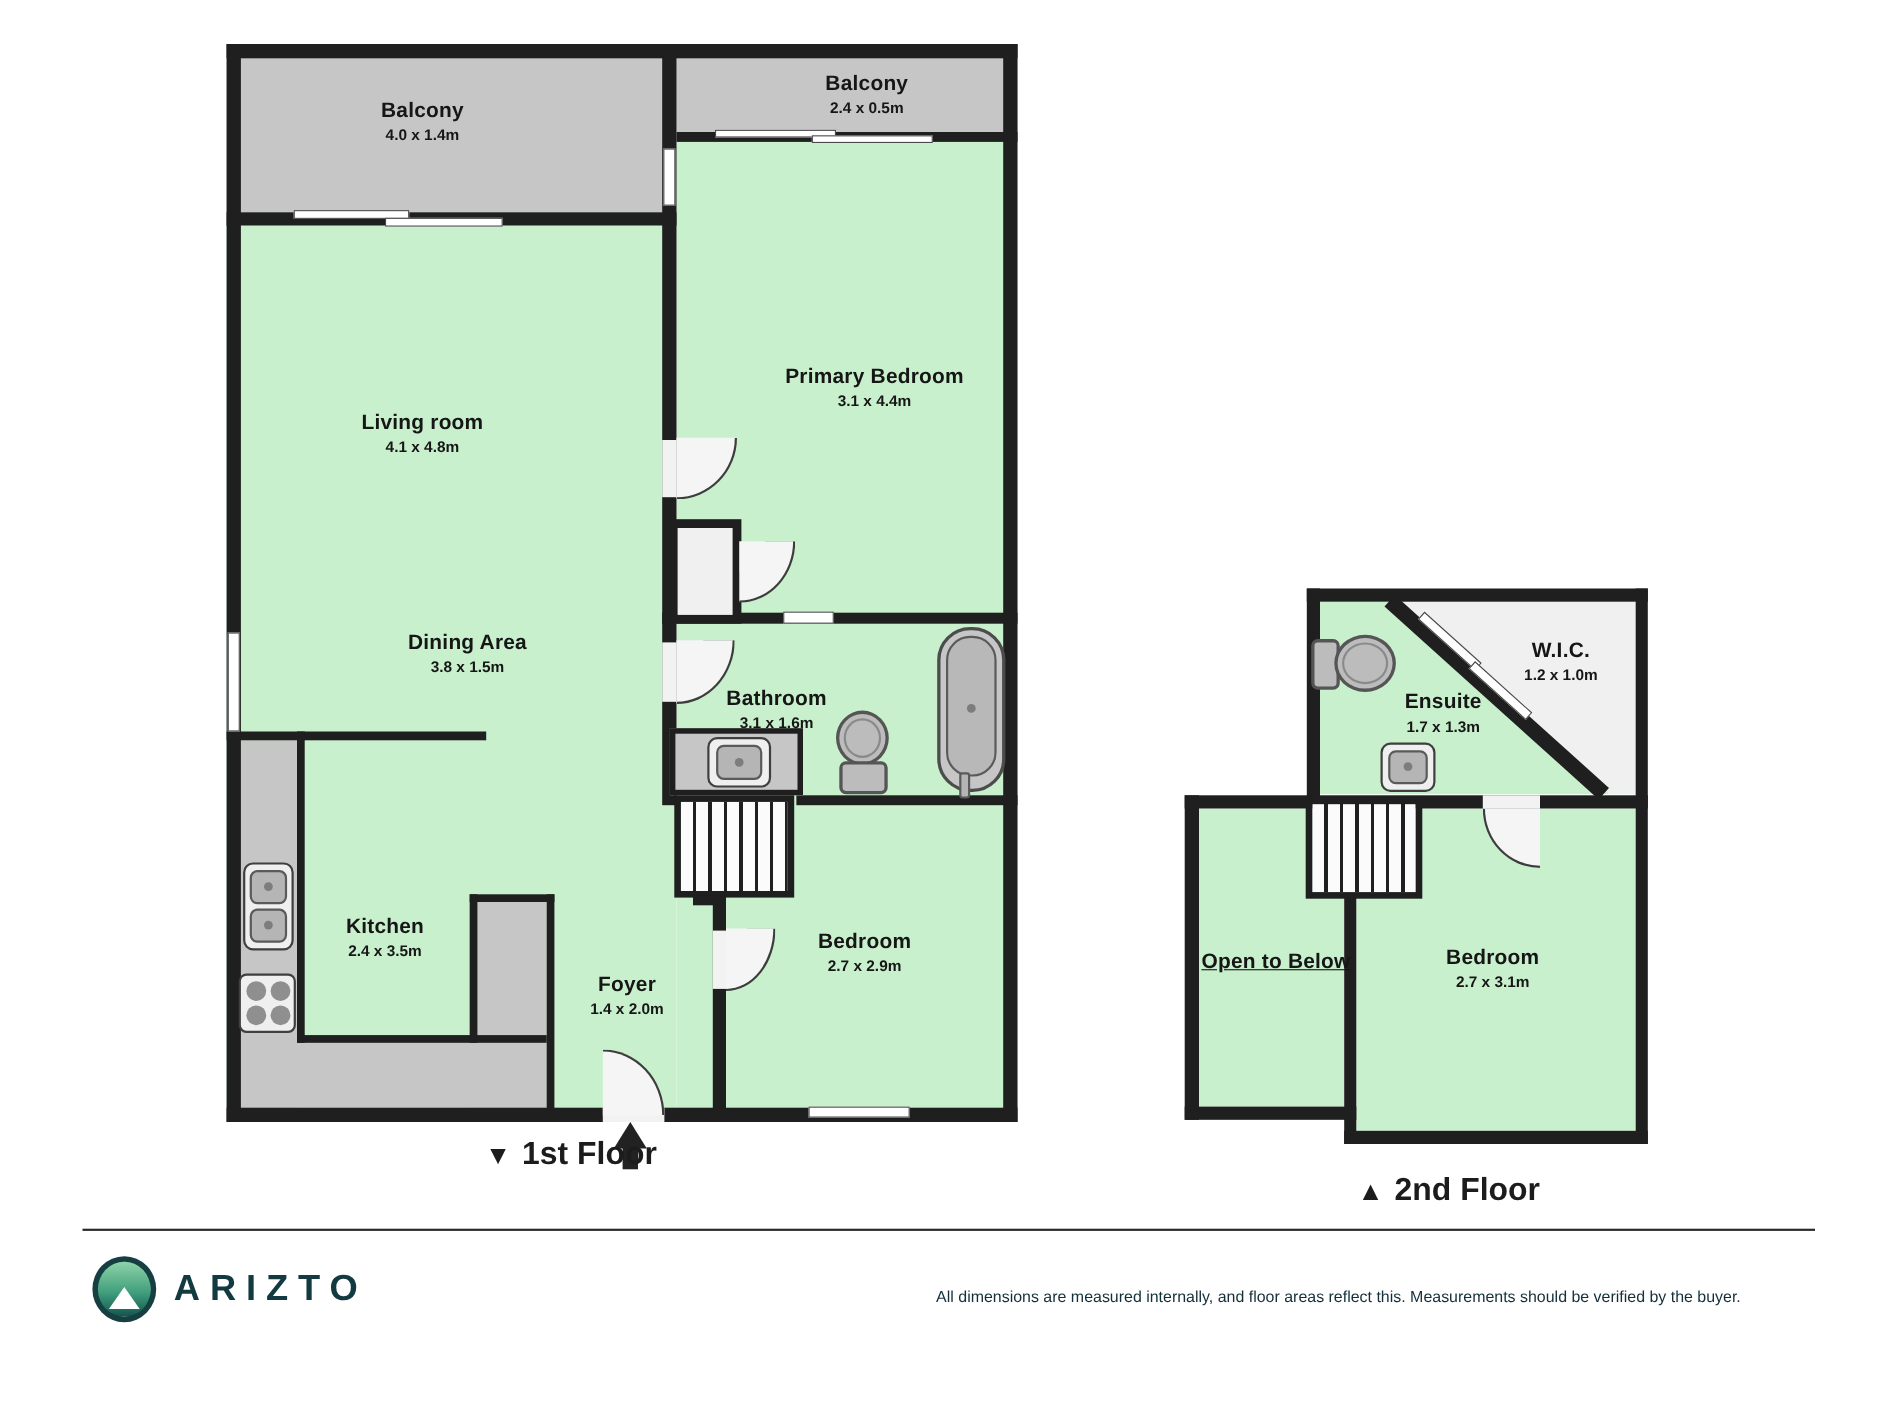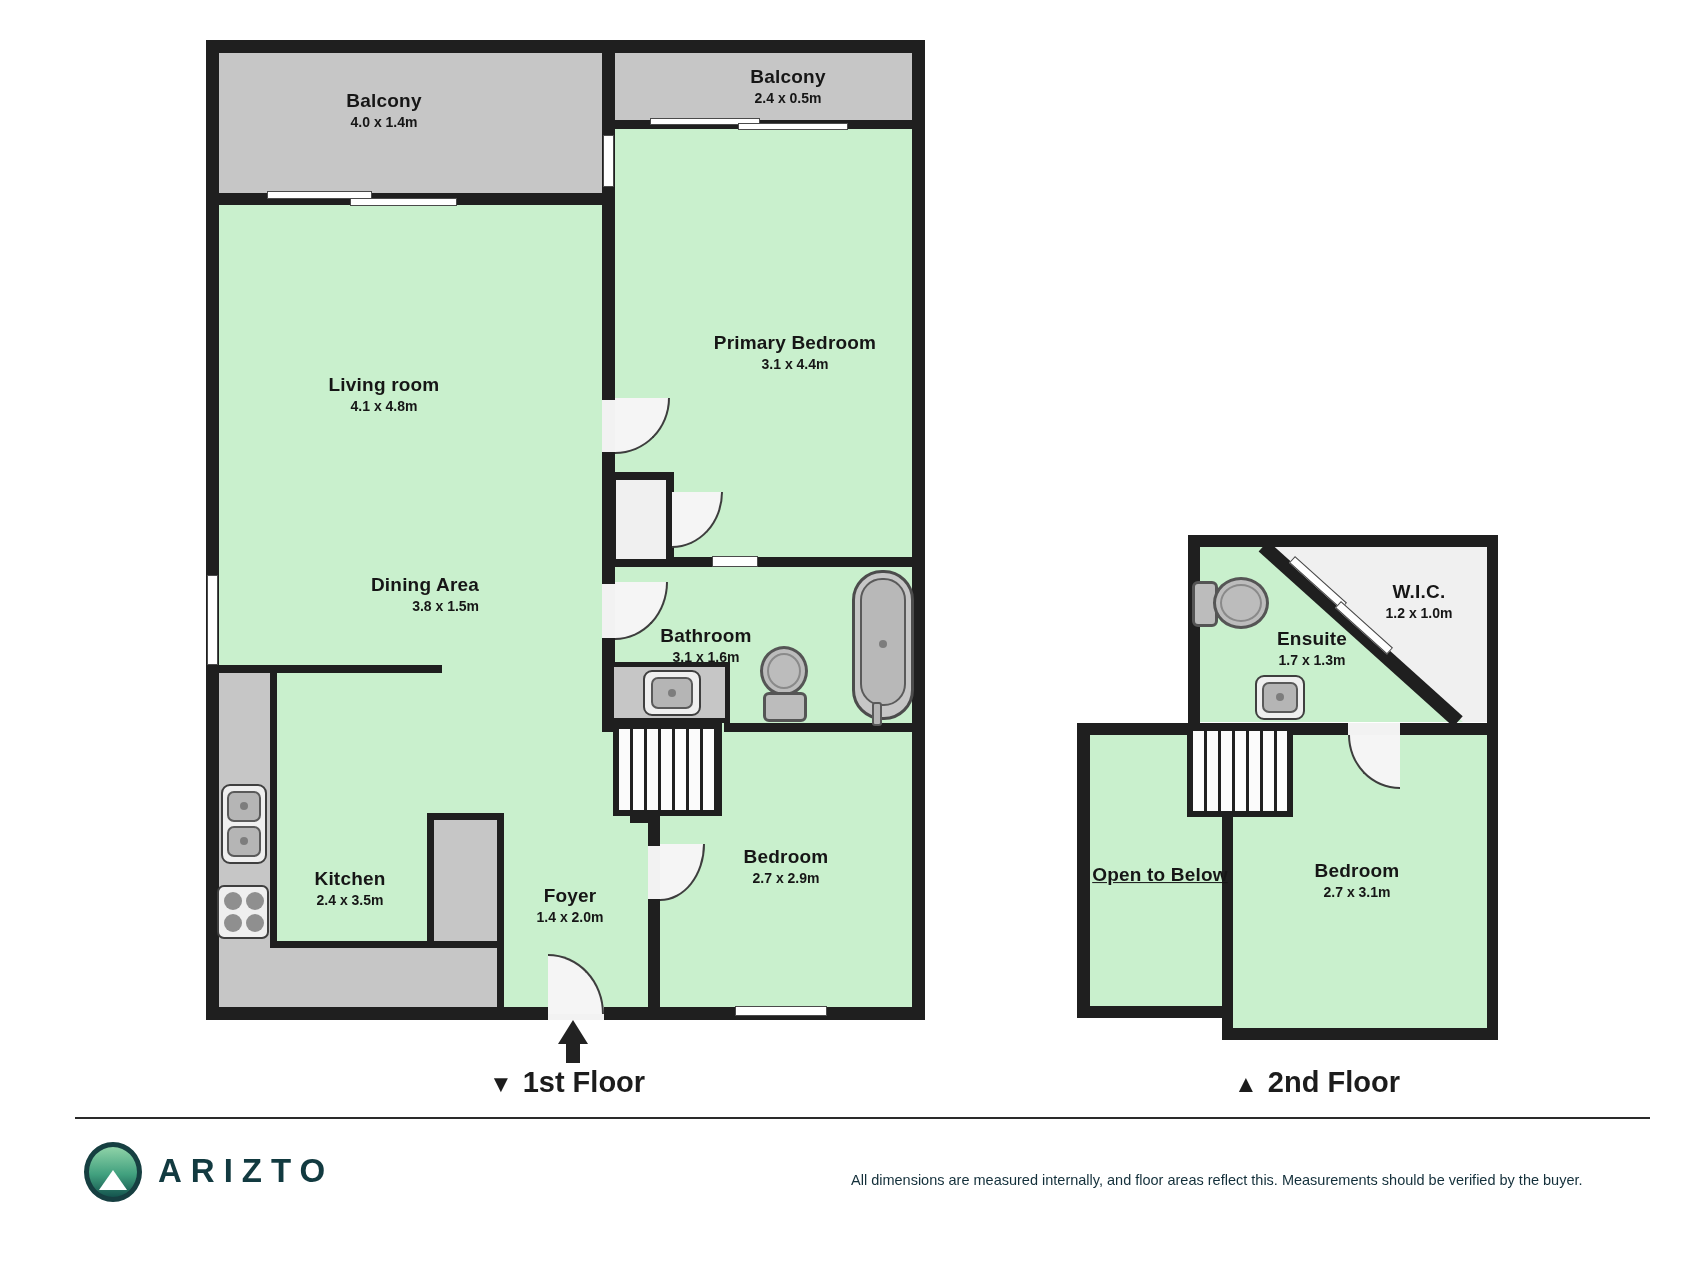--- a/index.html
+++ b/index.html
@@ -142,46 +142,46 @@
     <div class="dm">4.0 x 1.4m</div>
   </div>
   <div class="label" style="left:788px;top:86px;">
     <div class="nm">Balcony</div>
     <div class="dm">2.4 x 0.5m</div>
   </div>
   <div class="label" style="left:384px;top:394px;">
     <div class="nm">Living room</div>
     <div class="dm">4.1 x 4.8m</div>
   </div>
-  <div class="label" style="left:425px;top:594px;text-align:right;">
+  <div class="label" style="left:425px;top:594px;">
     <div class="nm">Dining Area</div>
     <div class="dm">3.8 x 1.5m</div>
   </div>
   <div class="label" style="left:795px;top:352px;">
     <div class="nm">Primary Bedroom</div>
     <div class="dm">3.1 x 4.4m</div>
   </div>
   <div class="label" style="left:706px;top:645px;">
     <div class="nm">Bathroom</div>
     <div class="dm">3.1 x 1.6m</div>
   </div>
-  <div class="label" style="left:350px;top:852px;margin-top:36px;">
+  <div class="label" style="left:350px;top:852px;">
     <div class="nm">Kitchen</div>
     <div class="dm">2.4 x 3.5m</div>
   </div>
   <div class="label" style="left:570px;top:905px;">
     <div class="nm">Foyer</div>
     <div class="dm">1.4 x 2.0m</div>
   </div>
   <div class="label" style="left:786px;top:866px;">
     <div class="nm">Bedroom</div>
     <div class="dm">2.7 x 2.9m</div>
   </div>
 
-  <div class="floorcap" style="left:519px;top:1066px;margin-left:48px;">
+  <div class="floorcap" style="left:519px;top:1033px;">
     <span class="mk">▼</span><span>1st Floor</span>
   </div>
 
   <div class="fill green" style="left:1200px;top:547px;width:287px;height:175px;"></div>
   <div class="fill white-int" style="left:1200px;top:547px;width:287px;height:175px;clip-path:polygon(68px 0,287px 0,287px 175px,263px 175px);"></div>
   <div class="fill green" style="left:1090px;top:735px;width:132px;height:271px;"></div>
   <div class="fill green" style="left:1233px;top:735px;width:254px;height:293px;"></div>
 
   <div class="diag" style="left:1268px;top:541px;width:262px;height:14px;"></div>
   <div class="slide" style="left:1295px;top:556px;width:70px;height:9px;"></div>

